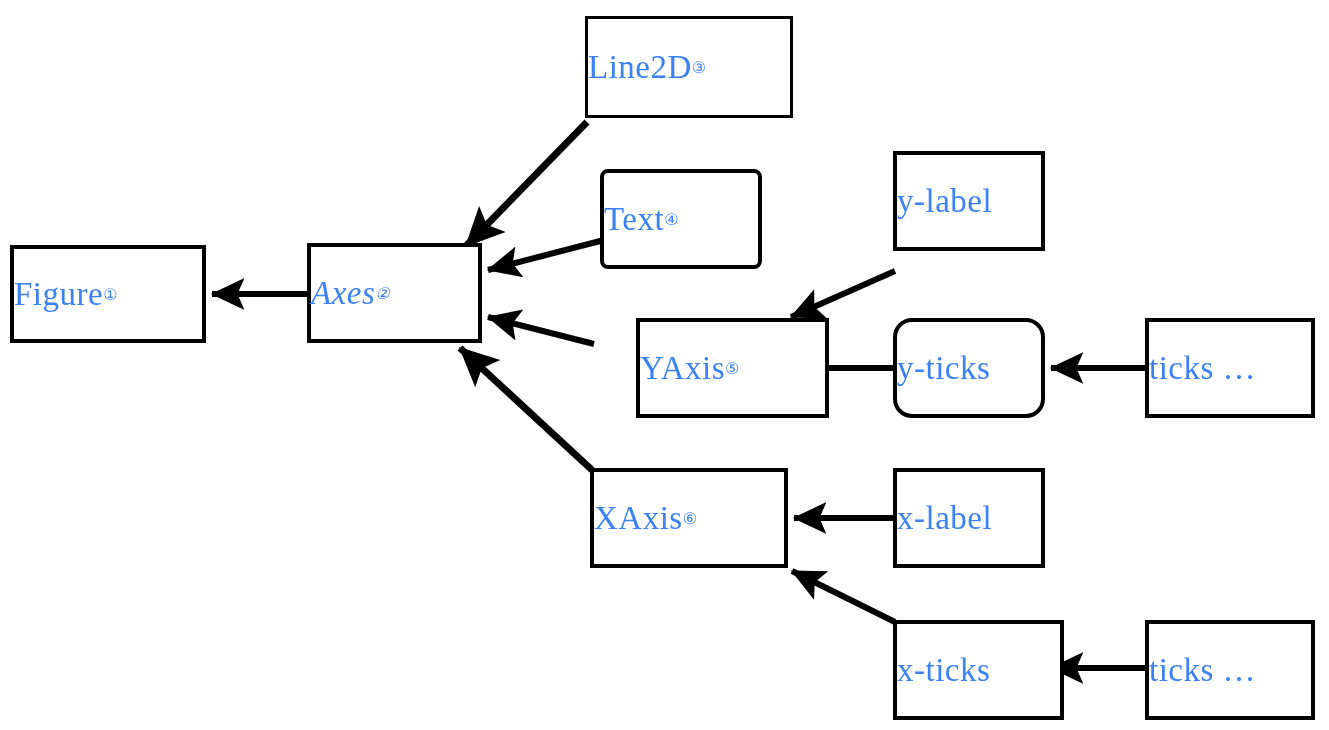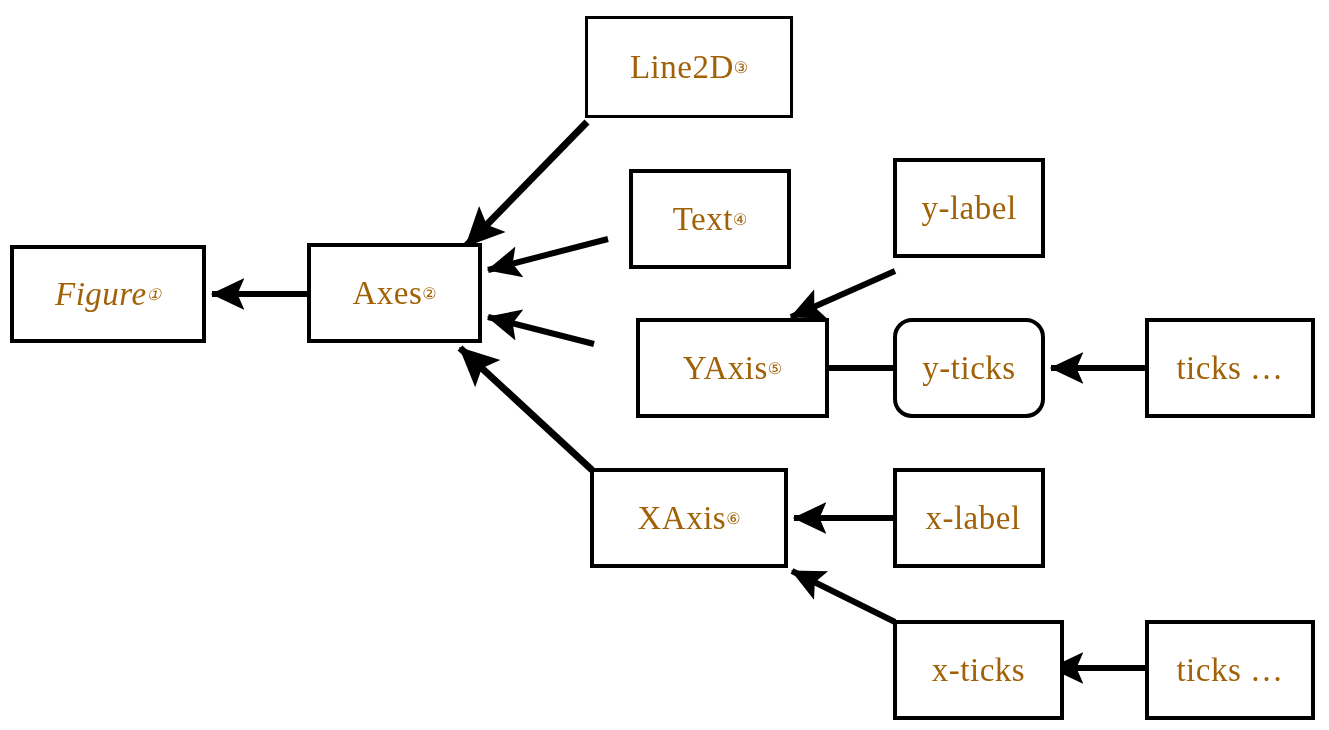--- a/index.html
+++ b/index.html
@@ -23,22 +23,22 @@
     height: 730px;
     pointer-events: none;
   }
   .node {
     position: absolute;
     box-sizing: border-box;
     background: #ffffff;
     border: 4px solid #000000;
     display: flex;
     align-items: center;
-    justify-content: center;
-    color: #a16207;
+    justify-content: flex-start;
+    color: #3b82f6;
     white-space: nowrap;
     z-index: 2;
   }
   .node.thin { border-width: 3px; }
   .node-label {
     font-size: 33px;
     line-height: 1;
     letter-spacing: 0.5px;
   }
 </style>
@@ -62,54 +62,54 @@
         <line x1="895" y1="271" x2="791" y2="317" stroke="#000000" stroke-width="6" marker-end="url(#arrowhead)"></line>
         <line x1="893" y1="368" x2="791" y2="368" stroke="#000000" stroke-width="6" marker-end="url(#arrowhead)"></line>
         <line x1="1145" y1="368" x2="1051" y2="368" stroke="#000000" stroke-width="6" marker-end="url(#arrowhead)"></line>
         <line x1="893" y1="518" x2="794" y2="518" stroke="#000000" stroke-width="6" marker-end="url(#arrowhead)"></line>
         <line x1="895" y1="622" x2="792" y2="571" stroke="#000000" stroke-width="6" marker-end="url(#arrowhead)"></line>
         <line x1="1145" y1="668" x2="1051" y2="668" stroke="#000000" stroke-width="6" marker-end="url(#arrowhead)"></line>
       </g>
   </svg>
 
   <div id="node-layer">
-      <div class="node" style="left: 10px; top: 245px; width: 196px; height: 98px; font-style: italic;">
+      <div class="node" style="left: 10px; top: 245px; width: 196px; height: 98px;">
         <span class="node-label">Figure</span>
         <span class="num">①</span>
       </div>
-      <div class="node" style="left: 307px; top: 243px; width: 175px; height: 100px;">
+      <div class="node" style="left: 307px; top: 243px; width: 175px; height: 100px; font-style: italic;">
         <span class="node-label">Axes</span>
         <span class="num">②</span>
       </div>
       <div class="node thin" style="left: 585px; top: 16px; width: 208px; height: 102px;">
         <span class="node-label">Line2D</span>
         <span class="num">③</span>
       </div>
-      <div class="node" style="left: 629px; top: 169px; width: 162px; height: 100px;">
+      <div class="node" style="left: 600px; top: 169px; width: 162px; height: 100px; border-radius: 8px;">
         <span class="node-label">Text</span>
         <span class="num">④</span>
       </div>
       <div class="node" style="left: 592px; top: 318px; width: 193px; height: 100px; margin-left: 44px;">
         <span class="node-label">YAxis</span>
         <span class="num">⑤</span>
       </div>
       <div class="node" style="left: 590px; top: 468px; width: 198px; height: 100px;">
         <span class="node-label">XAxis</span>
         <span class="num">⑥</span>
       </div>
-      <div class="node" style="left: 893px; top: 158px; width: 152px; height: 100px;">
+      <div class="node" style="left: 893px; top: 151px; width: 152px; height: 100px;">
         <span class="node-label">y-label</span>
       </div>
       <div class="node" style="left: 893px; top: 318px; width: 152px; height: 100px; border-radius: 19px;">
         <span class="node-label">y-ticks</span>
       </div>
       <div class="node" style="left: 1145px; top: 318px; width: 170px; height: 100px;">
         <span class="node-label">ticks …</span>
       </div>
-      <div class="node" style="left: 893px; top: 468px; width: 152px; height: 100px; padding-left: 8px;">
+      <div class="node" style="left: 893px; top: 468px; width: 152px; height: 100px;">
         <span class="node-label">x-label</span>
       </div>
       <div class="node" style="left: 893px; top: 620px; width: 171px; height: 100px;">
         <span class="node-label">x-ticks</span>
       </div>
       <div class="node" style="left: 1145px; top: 620px; width: 170px; height: 100px;">
         <span class="node-label">ticks …</span>
       </div>
     </div>
 

